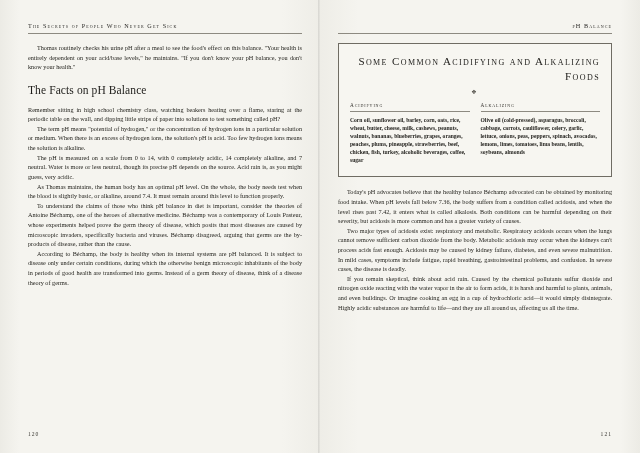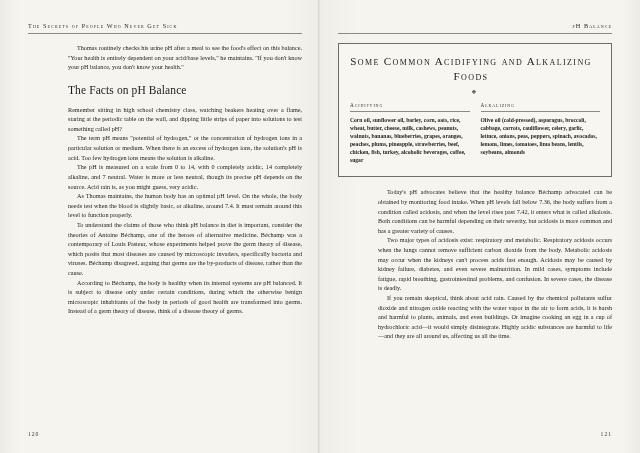--- a/index.html
+++ b/index.html
@@ -56,21 +56,20 @@
   }
   .runhead.right {
     text-align: right;
   }
   .body-col {
     font-size: 6.2px;
     line-height: 1.55;
     color: #25241f;
     text-align: justify;
     hyphens: auto;
-    margin-left: 40px;
   }
   .body-col p {
     margin: 0;
     text-indent: 9px;
   }
   .body-col p.noindent {
     text-indent: 0;
   }
   h2.section-title {
     font-size: 11.5px;
@@ -91,26 +90,26 @@
 
   
   .sidebar-box {
     border: 0.8px solid #6f6c63;
     padding: 10px 11px 12px 11px;
     margin-bottom: 10px;
     background: #f7f6f1;
   }
   .sidebar-title {
     font-variant: small-caps;
-    text-align: center;
+    text-align: right;
     font-size: 11px;
     letter-spacing: 1.4px;
     line-height: 1.35;
     color: #1d1c19;
-    margin: 0 8px 4px 0;
+    margin: 0 0 4px 0;
     font-weight: normal;
   }
   .ornament {
     text-align: center;
     font-size: 6px;
     color: #4a4841;
     letter-spacing: 2px;
     margin: 1px 0 7px 0;
   }
   .cols {

